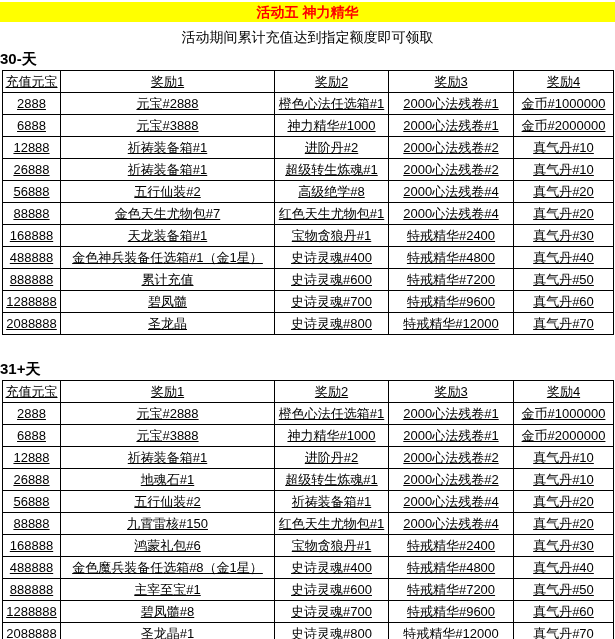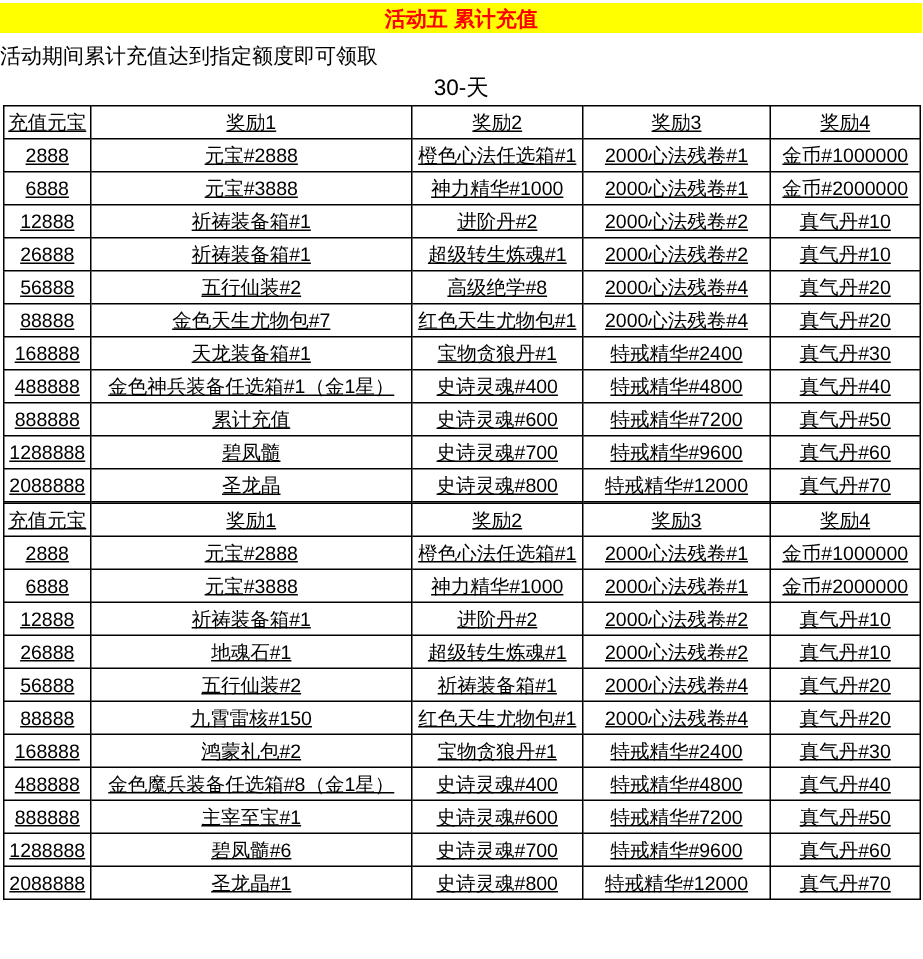--- a/index.html
+++ b/index.html
@@ -18,30 +18,31 @@
   .title-bar {
     margin-top: 2px;
     height: 20px;
     line-height: 20px;
     text-align: center;
     font-size: 14px;
     font-weight: bold;
   }
   .subtitle {
     margin-top: 7px;
-    text-align: left;
+    text-align: center;
     font-size: 14px;
     line-height: 17px;
   }
   .section-title {
-    text-align: center;
+    text-align: left;
     font-size: 15px;
     line-height: 16px;
     margin-top: 5px;
     margin-bottom: 3px;
+    font-weight: bold;
   }
   .section-title.second {
     margin-top: 26px;
   }
   table.rewards {
     border-collapse: collapse;
     table-layout: fixed;
     margin-left: 2px;
     width: 611px;
     text-decoration: underline;
@@ -62,21 +63,21 @@
     font-weight: normal;
     white-space: nowrap;
     overflow: hidden;
   }
 </style>
 </head>
 <body>
 
 <div class="page">
 
-  <div class="title-bar" style="background: rgb(255, 255, 0); color: rgb(255, 0, 0);">活动五 累计充值</div>
+  <div class="title-bar" style="background: rgb(255, 255, 0); color: rgb(255, 0, 0);">活动五 神力精华</div>
 
   <div class="subtitle">活动期间累计充值达到指定额度即可领取</div>
 
   <div class="section-title">30-天</div>
 
   <table class="rewards">
     <colgroup>
       <col class="c0">
         <col class="c1">
         <col class="c2">
@@ -166,20 +167,21 @@
         <tr>
           <td>2088888</td>
           <td>圣龙晶</td>
           <td>史诗灵魂#800</td>
           <td>特戒精华#12000</td>
           <td>真气丹#70</td>
         </tr>
       </tbody>
   </table>
 
+  <div class="section-title second">31+天</div>
 
   <table class="rewards">
     <colgroup>
       <col class="c0">
         <col class="c1">
         <col class="c2">
         <col class="c3">
         <col class="c4">
     </colgroup>
     <thead>
@@ -229,42 +231,42 @@
         </tr>
         <tr>
           <td>88888</td>
           <td>九霄雷核#150</td>
           <td>红色天生尤物包#1</td>
           <td>2000心法残卷#4</td>
           <td>真气丹#20</td>
         </tr>
         <tr>
           <td>168888</td>
-          <td>鸿蒙礼包#2</td>
+          <td>鸿蒙礼包#6</td>
           <td>宝物贪狼丹#1</td>
           <td>特戒精华#2400</td>
           <td>真气丹#30</td>
         </tr>
         <tr>
           <td>488888</td>
           <td>金色魔兵装备任选箱#8（金1星）</td>
           <td>史诗灵魂#400</td>
           <td>特戒精华#4800</td>
           <td>真气丹#40</td>
         </tr>
         <tr>
           <td>888888</td>
           <td>主宰至宝#1</td>
           <td>史诗灵魂#600</td>
           <td>特戒精华#7200</td>
           <td>真气丹#50</td>
         </tr>
         <tr>
           <td>1288888</td>
-          <td>碧凤髓#6</td>
+          <td>碧凤髓#8</td>
           <td>史诗灵魂#700</td>
           <td>特戒精华#9600</td>
           <td>真气丹#60</td>
         </tr>
         <tr>
           <td>2088888</td>
           <td>圣龙晶#1</td>
           <td>史诗灵魂#800</td>
           <td>特戒精华#12000</td>
           <td>真气丹#70</td>

